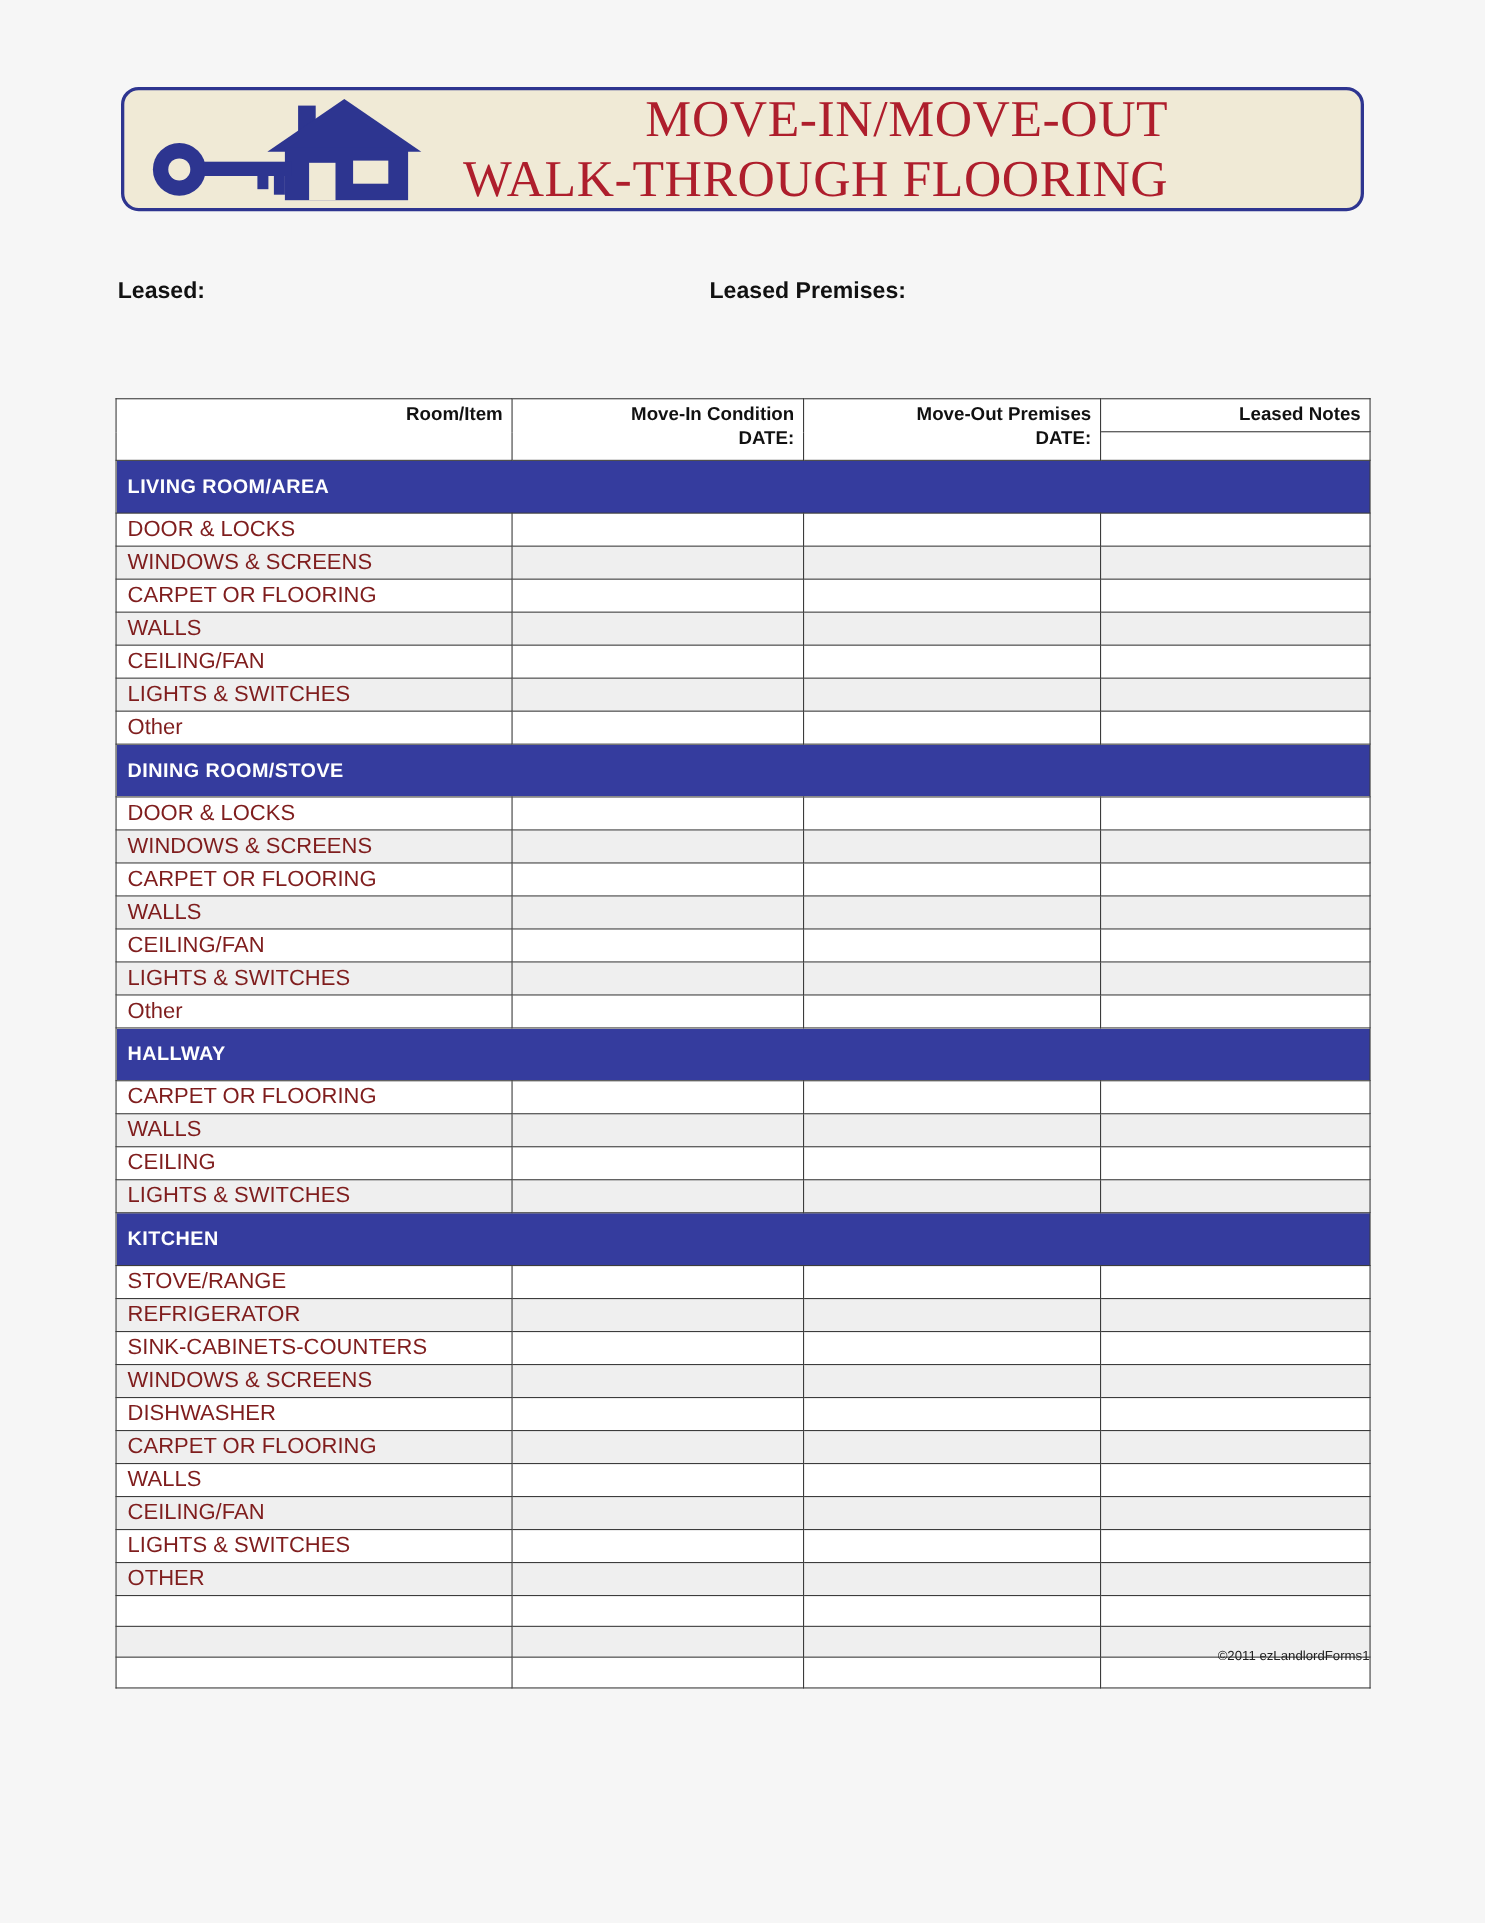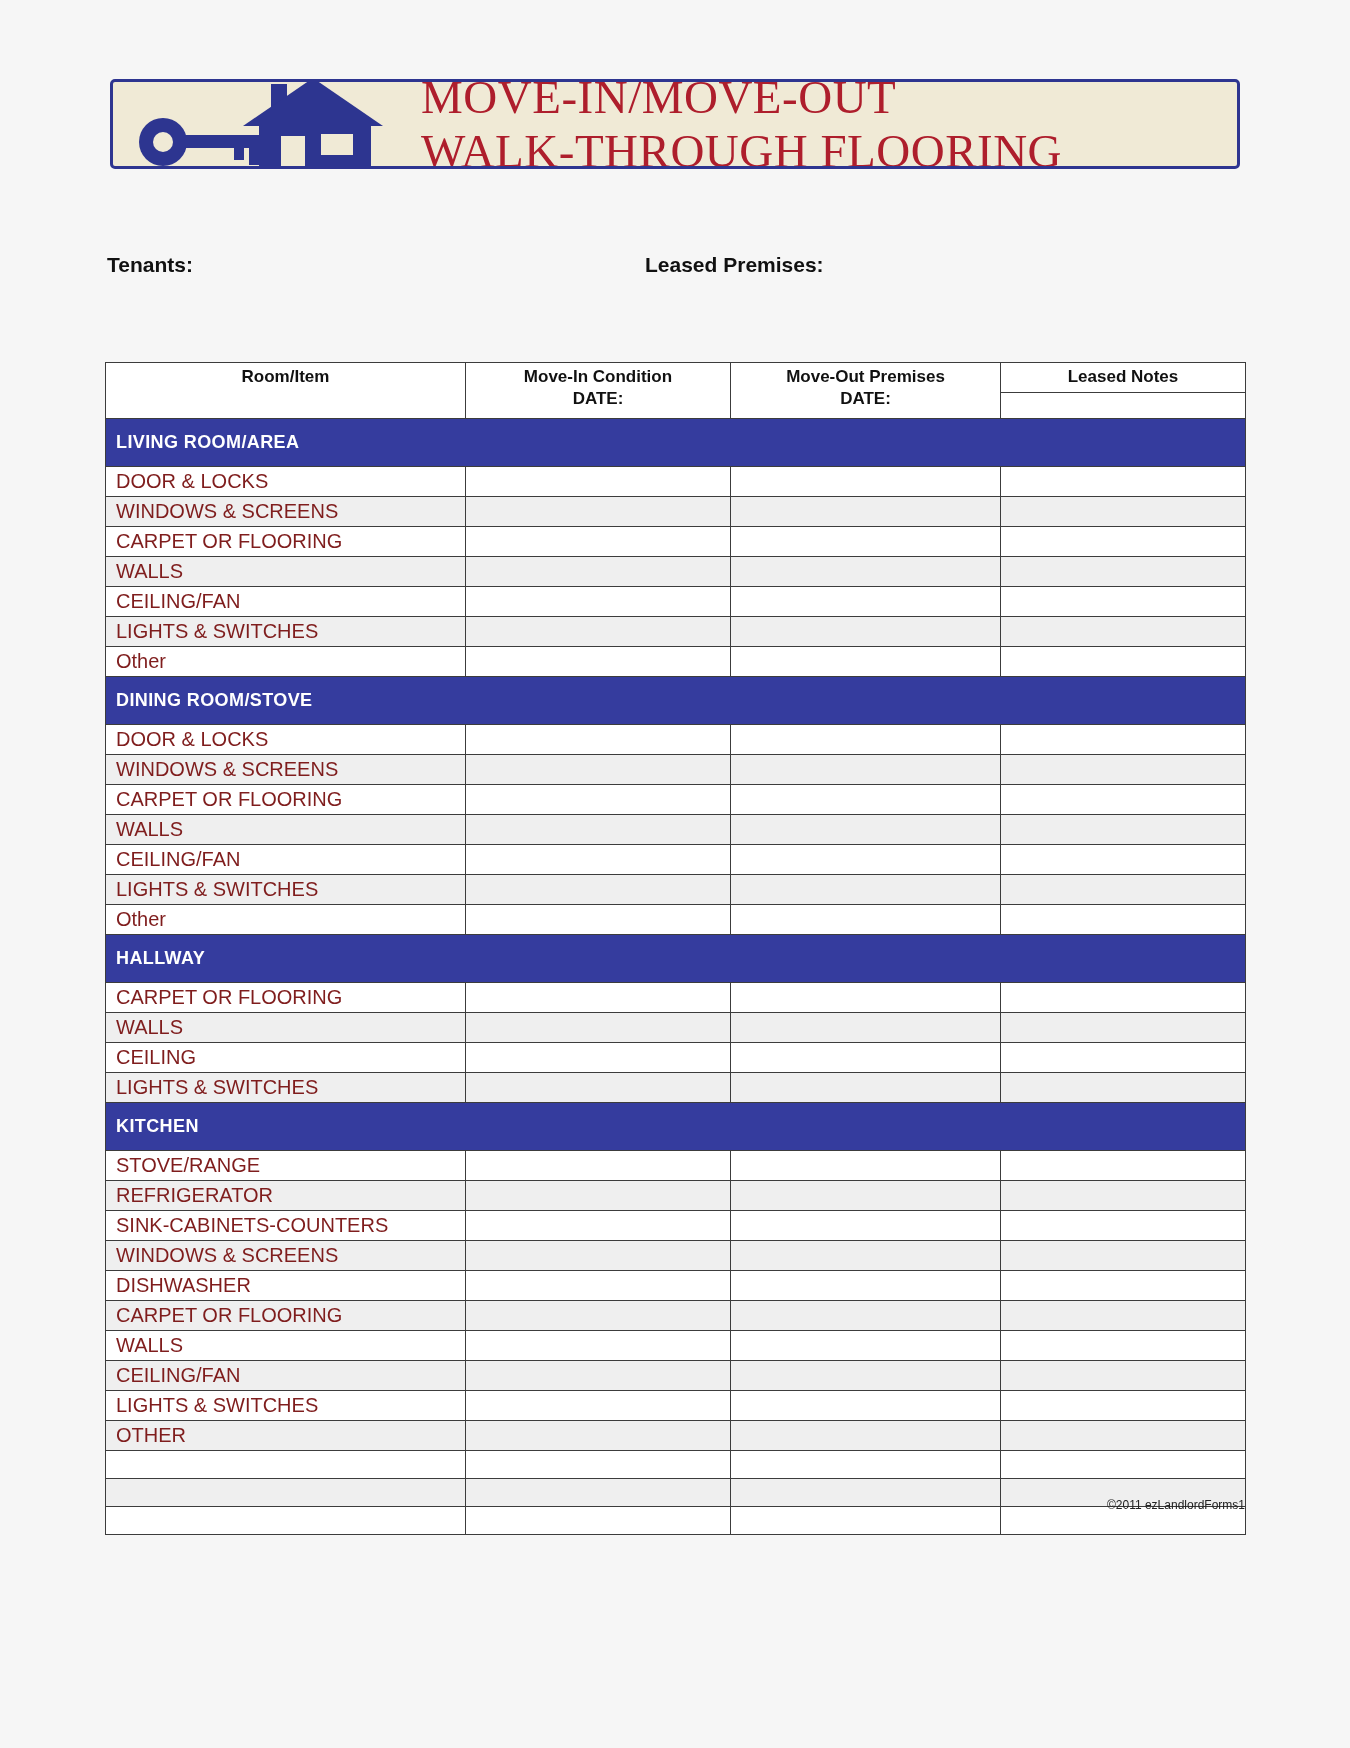--- a/index.html
+++ b/index.html
@@ -15,26 +15,27 @@
     --title-red:#ae1e2c;
     --logo-blue:#2d3590;
     --section-bg:#353c9e;
     --row-alt:#efefef;
     --line:#3c3c3c;
   }
   .page{ position:absolute; inset:0; }
 
   
   .banner{
-    position:absolute; left:110px; top:79px; width:1130px; height:90px;
+    position:absolute; left:110px; top:79px; width:1130px; height:113px;
     background:var(--banner-bg);
     border:3px solid var(--banner-border);
-    border-radius:5px;
+    border-radius:16px;
     display:flex; align-items:center;
     overflow:hidden;
+    text-align:right;
   }
   .banner .logo{ margin-left:22px; flex:0 0 auto; display:flex; align-items:center; }
   .banner .title{
     margin-left:34px;
     font-family:"Liberation Serif", serif;
     color:var(--title-red);
     font-size:47px;
     line-height:54px;
     letter-spacing:0.5px;
     white-space:nowrap;
@@ -52,21 +53,21 @@
     border-collapse:collapse; table-layout:fixed;
     background:#ffffff;
   }
   .checklist th, .checklist td{
     border:1px solid var(--line);
     overflow:hidden; white-space:nowrap;
   }
   tr.header-row{ height:30px; }
   tr.header-sub{ height:26px; }
   .checklist th{
-    text-align:center; vertical-align:top;
+    text-align:right; vertical-align:top;
     font-size:17px; font-weight:bold; color:#111;
     padding:4px 8px; background:#ffffff;
   }
   .checklist th .date-line{ margin-top:2px; }
   tr.section-row td{
     background:var(--section-bg); color:#ffffff;
     font-weight:bold; font-size:18px; letter-spacing:0.4px;
     padding:13px 10px; height:30px;
   }
   tr.item-row{ height:28px; }
@@ -103,21 +104,21 @@
         <rect x="114" y="76" width="10" height="17" fill="#2d3590" class="logo-fill"></rect>
       </svg>
     </div>
     <div class="title">
       <div>MOVE-IN/MOVE-OUT</div>
       <div>WALK-THROUGH FLOORING</div>
     </div>
   </div>
 
   <div class="fields-row">
-    <span class="field-label tenants">Tenants:</span>
+    <span class="field-label tenants">Leased:</span>
     <span class="field-label leased">Leased Premises:</span>
   </div>
 
   <table class="checklist">
     <colgroup>
       <col style="width:360px">
       <col style="width:265px">
       <col style="width:270px">
       <col style="width:245px">
     </colgroup>

